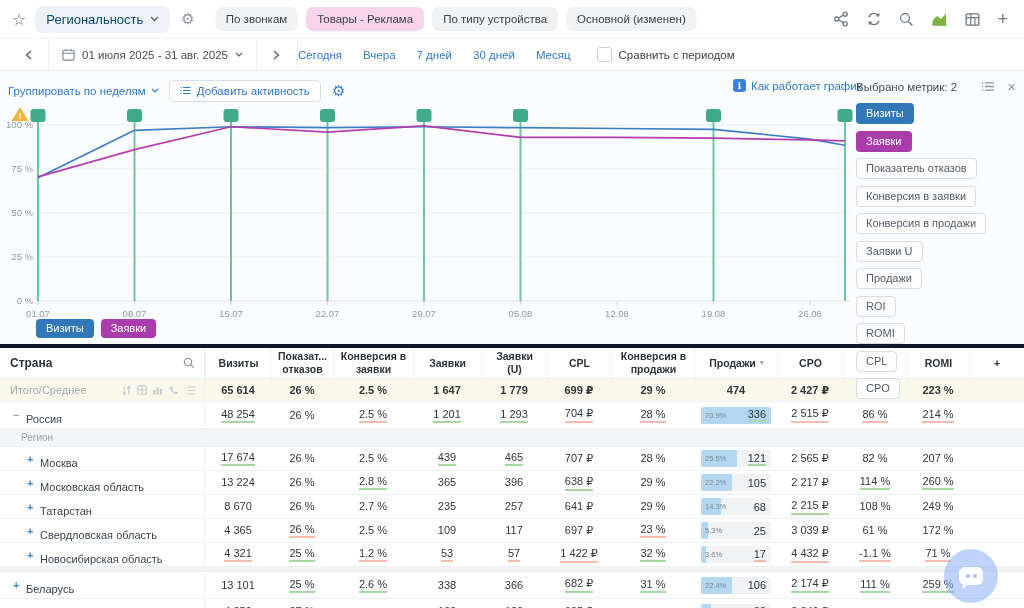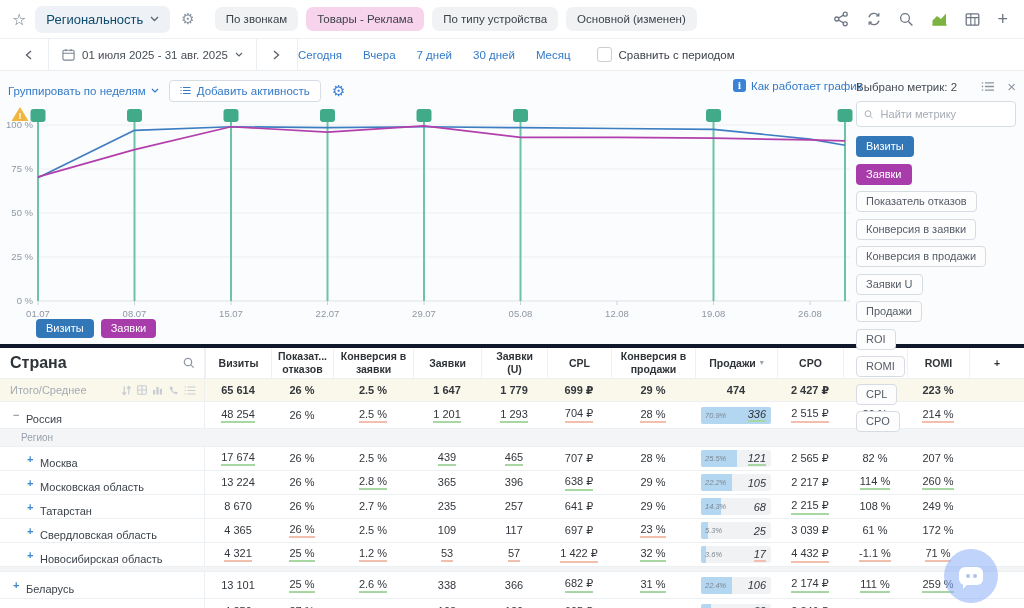--- a/index.html
+++ b/index.html
@@ -51,40 +51,40 @@
   .chip.sel{border-color:transparent;color:#fff;}
   
   #table{background:#fff;}
   .trow{display:grid;grid-template-columns:205px 66px 62px 80px 68px 66px 64px 84px 82px 66px 64px 62px 55px;
     align-items:center;border-bottom:1px solid #edf0f2;}
   .cell{text-align:center;font-size:11px;color:#32373d;}
   .cell.name{text-align:left;display:flex;align-items:center;height:100%;border-right:1px solid #edf0f2;padding-left:10px;box-sizing:border-box;}
   #thead{height:30px;}
   #thead .cell{font-size:10.5px;font-weight:bold;color:#2e3338;white-space:pre-line;line-height:1.2;cursor:pointer;}
   #thead .cell+.cell{border-left:1px solid #eef1f3;height:100%;display:flex;align-items:center;justify-content:center;box-sizing:border-box;}
-  #thead .cell.name{font-size:16px;border-left:0;display:flex;}
+  #thead .cell.name{font-size:12px;border-left:0;display:flex;}
   .sort-arrow{font-size:8px;color:#9aa2ac;margin-left:4px;}
   .plus-col{color:#3379c8;font-size:15px;cursor:pointer;}
   .t-totals{height:22px;background:#f9f8ea;}
   .t-totals .num{font-weight:bold;}
   .t-totals .name{color:#a3abb4;}
   .mini-icons{margin-left:auto;margin-right:8px;display:flex;gap:5px;align-items:center;color:#c6ccd3;}
   .row-country{height:26px;}
   .row-region{height:23px;}
   .row-group{height:17px;background:#f4f5f7;font-size:10px;color:#98a2ad;}
   .row-group .cell.name{border-right:0;padding-left:21px;color:#98a2ad;font-size:10px;}
   .exp{width:11px;display:inline-block;font-size:11px;font-weight:bold;cursor:pointer;}
   .exp.plus{color:#3e86ca;}
   .exp.minus{color:#98a2ad;}
   .rname{margin-left:2px;color:#3c434b;margin-top:8px;}
   .val{display:inline-block;padding-bottom:1px;}
   .u-g{border-bottom:2px solid #a9d7a4;}
   .u-r{border-bottom:2px solid #f2bfae;}
   .salesbar{position:relative;height:17px;background:#f1f2f3;border-radius:2px;margin:0 6px;overflow:hidden;
-    display:flex;align-items:center;font-style:italic;}
+    display:flex;align-items:center;}
   .salesbar .fill{position:absolute;left:0;top:0;bottom:0;background:#b3d6f1;}
   .salesbar .pct{position:relative;font-size:7.5px;color:#7d8691;margin-left:4px;}
   .salesbar .sv{position:relative;margin-left:auto;margin-right:5px;font-size:11px;color:#2f3338;}
   .gap-row{height:4px;background:#f3f4f6;border-bottom:1px solid #edf0f2;}
   
   #fab{position:fixed;left:944px;top:549px;width:54px;height:54px;border-radius:50%;
     background:rgba(139,175,248,0.55);display:flex;align-items:center;justify-content:center;cursor:pointer;}
   #fab .bubble{position:relative;width:24px;height:18px;background:#fff;border-radius:6px;
     display:flex;align-items:center;justify-content:center;gap:3px;}
   #fab .bubble::after{content:"";position:absolute;left:4px;bottom:-4px;border:4px solid transparent;border-top-color:#fff;border-left-color:#fff;}
@@ -266,27 +266,20 @@
       <span>Выбрано метрик: 2</span>
       <span class="sp"></span>
       <span class="icon-btn">
           <svg width="14" height="11" viewBox="0 0 14 11">
             <path d="M4 1.8h9M4 5.5h9M4 9.2h9" stroke="#8b95a1" stroke-width="1.3"></path>
             <path d="M0.8 1.8h1.4M0.8 5.5h1.4M0.8 9.2h1.4" stroke="#8b95a1" stroke-width="1.3"></path>
           </svg>
         </span>
       <span id="mp-close">×</span>
     </div>
-    <div id="metric-search">
-      <svg width="11" height="11" viewBox="0 0 13 13">
-          <circle cx="5.4" cy="5.4" r="4" fill="none" stroke="#a6adb6" stroke-width="1.3"></circle>
-          <path d="M8.5 8.5l3 3" stroke="#a6adb6" stroke-width="1.3"></path>
-        </svg>
-      <input type="text" placeholder="Найти метрику" style="">
-    </div>
     <div id="chips">
         <div class="chip sel" style="background: rgb(50, 119, 184);">Визиты</div>
         <div class="chip sel" style="background: rgb(169, 60, 171);">Заявки</div>
         <div class="chip">Показатель отказов</div>
         <div class="chip">Конверсия в заявки</div>
         <div class="chip">Конверсия в продажи</div>
         <div class="chip">Заявки U</div>
         <div class="chip">Продажи</div>
         <div class="chip">ROI</div>
         <div class="chip">ROMI</div>

